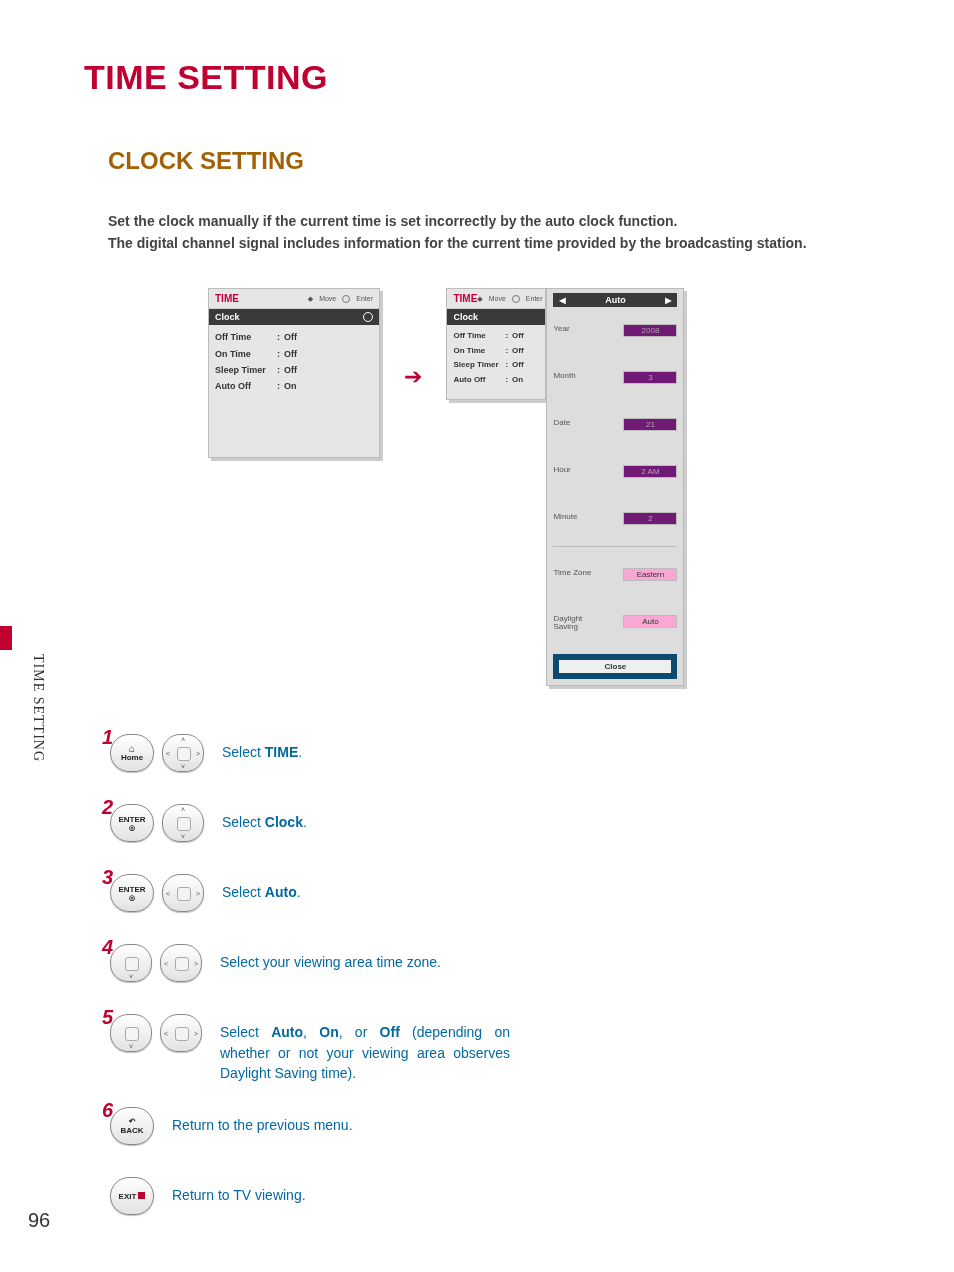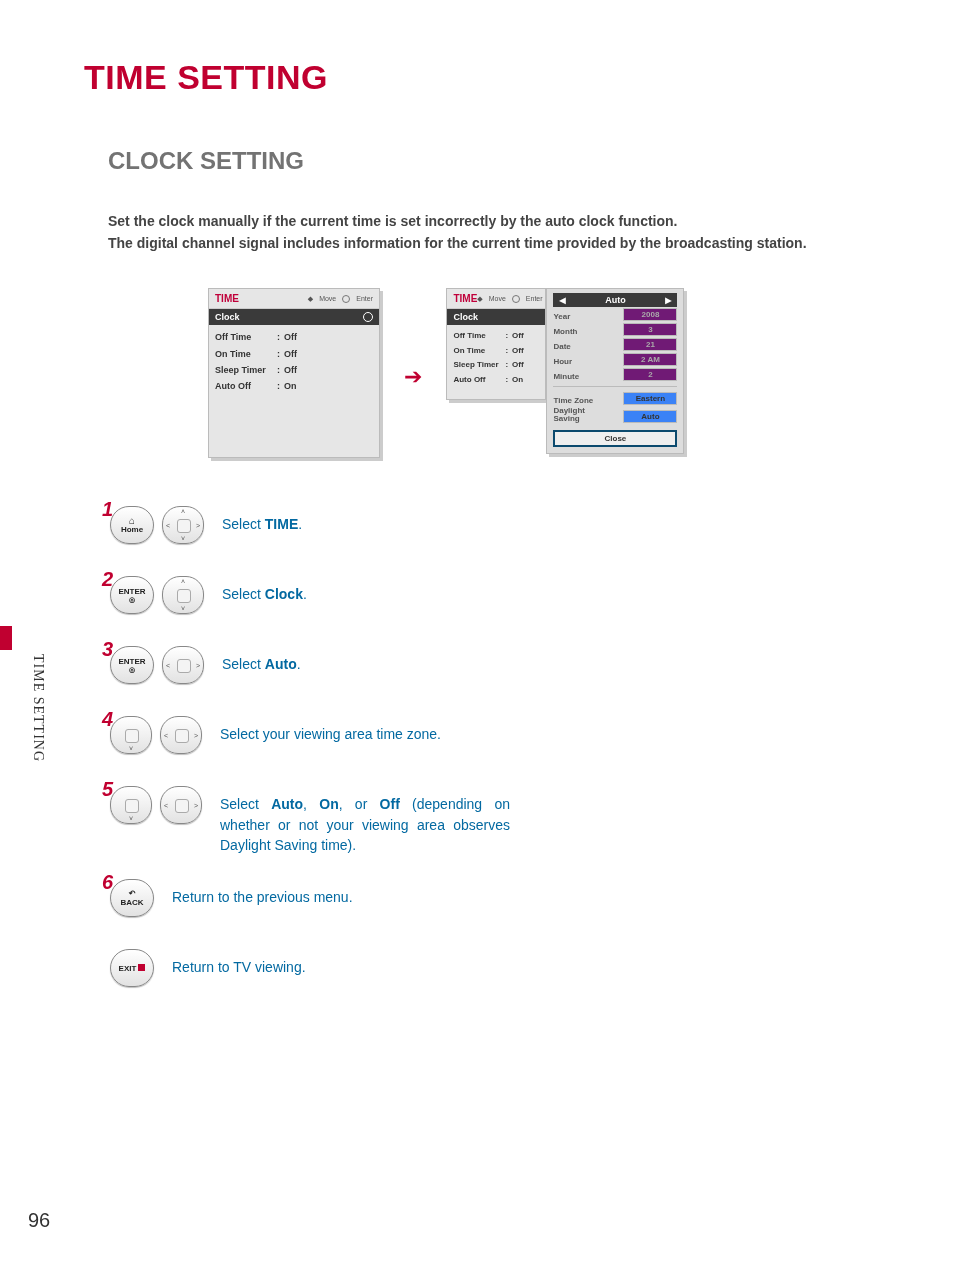--- a/index.html
+++ b/index.html
@@ -1,19 +1,19 @@
 <!DOCTYPE html>
 <html><head>
 <meta charset="utf-8">
 <style>
 html,body{margin:0;padding:0;background:#fff;font-family:"Trebuchet MS","Lucida Grande",sans-serif;color:#333;font-size:14px}
 .page{width:954px;height:1272px;position:relative;padding:58px 60px 0 84px;box-sizing:border-box}
 .h1{color:#c00030;font-size:34px;font-weight:bold;margin:0 0 50px 0;letter-spacing:.5px}
 .indent{margin-left:24px}
-.h2{color:#737373;font-size:24px;font-weight:bold;margin:0 0 36px 0}
+.h2{color:#a16207;font-size:24px;font-weight:bold;margin:0 0 36px 0}
 .h3{color:#c00030;font-size:18px;font-weight:bold;margin:0 0 18px 0}
 .intro{color:#444;font-weight:bold;margin:0 0 34px 0;line-height:1.55}
 
 
 .ui-row{display:flex;align-items:flex-start;gap:24px;margin-left:100px;margin-bottom:48px}
 .arrow-between{color:#c00030;font-size:22px;padding-top:76px}
 
 
 .panel{background:#e6e6e6;border:1px solid #bbb;box-shadow:3px 3px 0 #ccc;font-size:9px;display:flex;flex-direction:column}
 .panel.a{width:170px;height:168px}
@@ -27,25 +27,25 @@
 .menu-body .mi{display:flex}
 .menu-body .k{width:62px}
 .menu-body .c{margin-right:4px}
 
 .panelb-wrap{display:flex;gap:0}
 .panel.b-left{width:98px;height:110px}
 .panel.b-left .sel-row{justify-content:flex-start}
 .panel.b-right{width:138px;background:#ddd;padding:4px 6px 6px 6px;box-sizing:border-box}
 .auto-bar{background:#3a3a3a;color:#fff;display:flex;justify-content:space-between;align-items:center;padding:2px 6px;font-weight:bold}
 .auto-bar .tri{font-size:8px}
-.field-row{display:flex;justify-content:space-between;align-items:flex-end;padding:1px 0;font-weight:bold;color:#555;font-size:8px}
+.field-row{display:flex;justify-content:space-between;align-items:flex-start;padding:17px 0;font-weight:normal;color:#555;font-size:8px}
 .field-row .val{width:52px;text-align:center;border:1px solid #bbb;background:#701a75;color:#aaa;padding:1px 0}
-.field-row.filled .val{background:#3b82f6;color:#333}
+.field-row.filled .val{background:#f9a8d4;color:#333}
 .panel.b-right .sep{border-top:1px solid #bbb;margin:4px 0}
-.close-bar{border:2px solid #0c4a6e;background:#efefef;text-align:center;padding:2px 0;font-weight:bold;color:#333;font-size:8px;margin-top:6px}
+.close-bar{border:6px solid #0c4a6e;background:#efefef;text-align:center;padding:2px 0;font-weight:bold;color:#333;font-size:8px;margin-top:6px}
 
 
 .sidelabel{position:absolute;left:30px;top:654px;writing-mode:vertical-rl;font-family:"Georgia",serif;font-size:14px;letter-spacing:1px;color:#333}
 .sidebar-accent{position:absolute;left:0;top:626px;width:12px;height:24px;background:#c00030}
 
 
 .steps{margin-left:18px}
 .step{display:flex;align-items:flex-start;margin-bottom:24px;position:relative;min-height:46px}
 .step-num{color:#c00030;font-size:20px;font-style:italic;font-weight:bold;position:absolute;left:0;top:-8px}
 .btn-group{display:flex;gap:8px;margin-left:8px}

